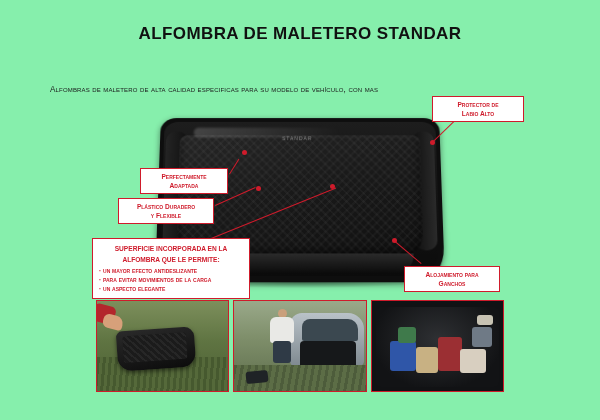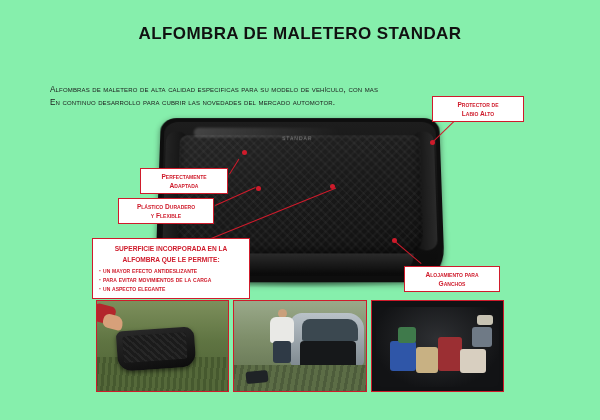--- a/index.html
+++ b/index.html
@@ -274,21 +274,20 @@
 </style>
 </head>
 <body>
 
 <div id="page">
 
   <div class="title">ALFOMBRA DE MALETERO STANDAR</div>
 
   <div class="subtitle">
     <div>Alfombras de maletero de alta calidad especificas para su modelo de vehículo, con mas</div>
-    <div>En continuo desarrollo para cubrir las novedades del mercado automotor.</div>
   </div>
 
   <div class="product-stage">
     <div class="tray-shadow"></div>
     <div class="tray-outer">
       <div class="tray-rim">
         <div class="tray-lip-left"></div>
         <div class="tray-lip-right"></div>
         <div class="tray-inner"></div>
         <div class="tray-front-lip"></div>

